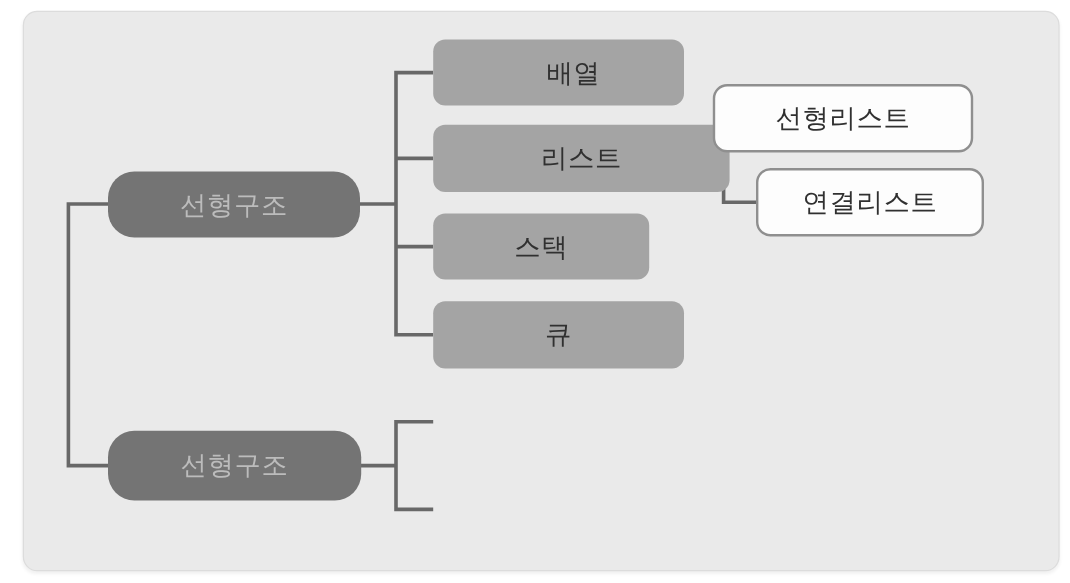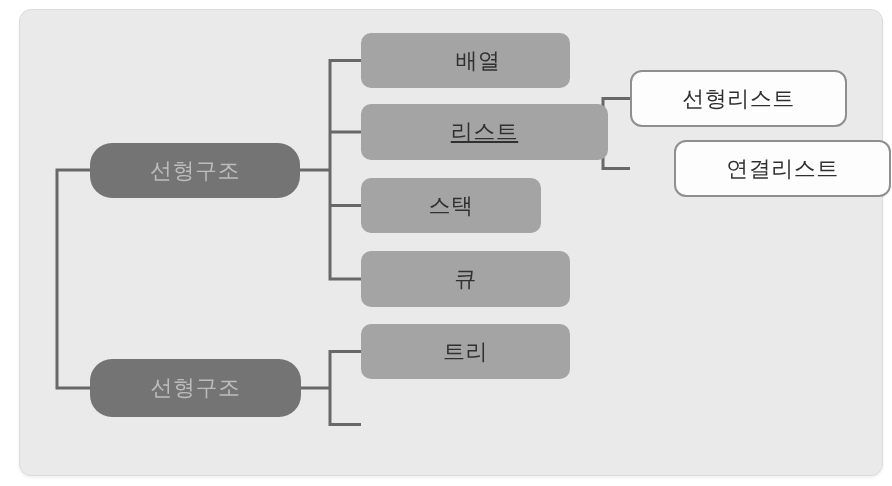--- a/index.html
+++ b/index.html
@@ -63,28 +63,28 @@
     background:var(--l3-fill);
     color:var(--dark-text);
     border:2px solid var(--l3-border);
     border-radius:12px;
   }
   
   .n-linear    {left:90px; top:143px; width:210px; height:55px;}
   .n-nonlinear {left:90px; top:359px; width:211px; height:58px;}
   
   .n-array {left:361px; top:33px;  width:209px; height:55px;padding-left:25px;}
-  .n-list  {left:361px; top:104px; width:247px; height:56px;text-decoration:underline;}
+  .n-list  {left:361px; top:104px; width:247px; height:56px;}
   .n-stack {left:361px; top:178px; width:180px; height:55px;}
   .n-queue {left:361px; top:251px; width:209px; height:56px;}
   .n-tree  {left:361px; top:324px; width:209px; height:55px;}
   .n-graph {left:361px; top:397px; width:209px; height:55px;}
   
-  .n-linearlist {left:630px; top:70px;  width:217px; height:57px;}
-  .n-linkedlist {left:630px; top:140px; width:217px; height:57px;margin-left:44px;}
+  .n-linearlist {left:594px; top:70px;  width:217px; height:57px;}
+  .n-linkedlist {left:630px; top:140px; width:190px; height:57px;}
 </style>
 </head>
 <body>
 
 <div class="stage">
 
   <div class="card"></div>
 
   <svg class="connectors" viewBox="0 0 892 486" xmlns="http://www.w3.org/2000/svg">
 
@@ -100,18 +100,17 @@
     <path d="M361 351.5 H330 V424.5 H361"></path>
   </svg>
 
   <div class="node lvl1 n-linear">선형구조</div>
   <div class="node lvl1 n-nonlinear">선형구조</div>
 
   <div class="node lvl2 n-array">배열</div>
   <div class="node lvl2 n-list">리스트</div>
   <div class="node lvl2 n-stack">스택</div>
   <div class="node lvl2 n-queue">큐</div>
-  <div class="node lvl2 n-tree">트리</div>
 
   <div class="node lvl3 n-linearlist">선형리스트</div>
   <div class="node lvl3 n-linkedlist">연결리스트</div>
 
 </div>
 
 </body></html>

